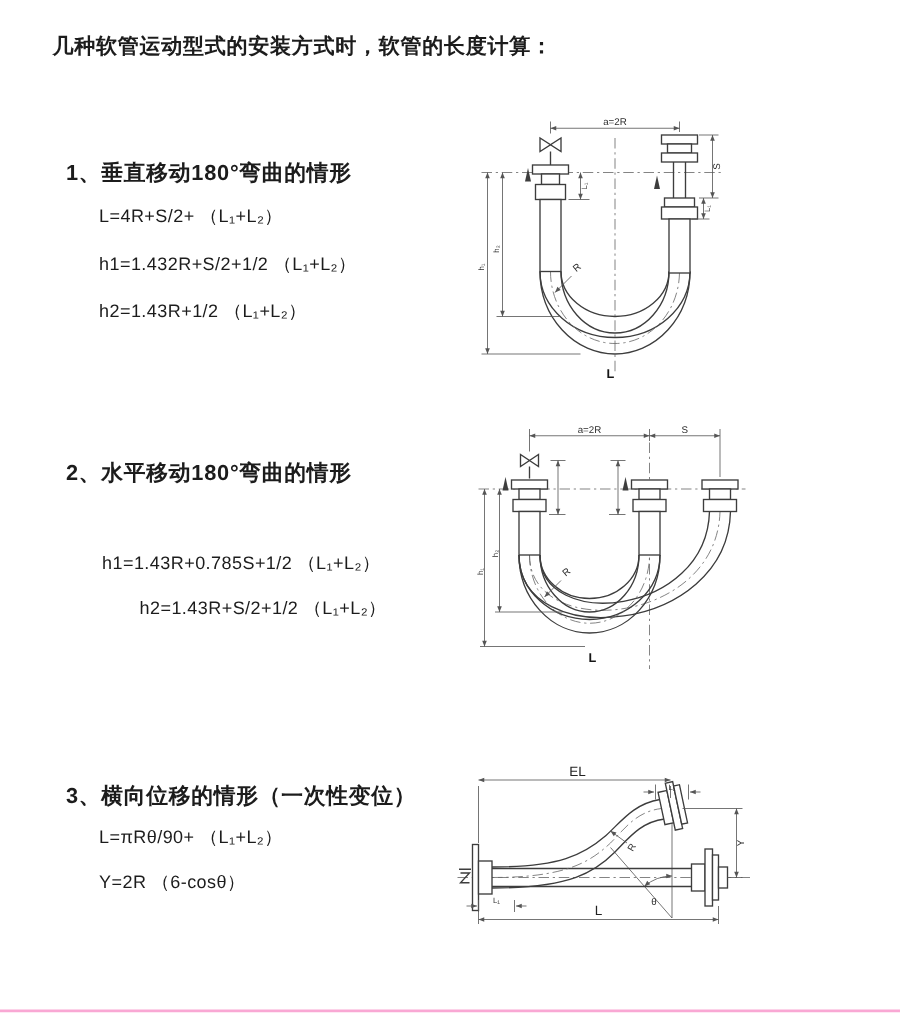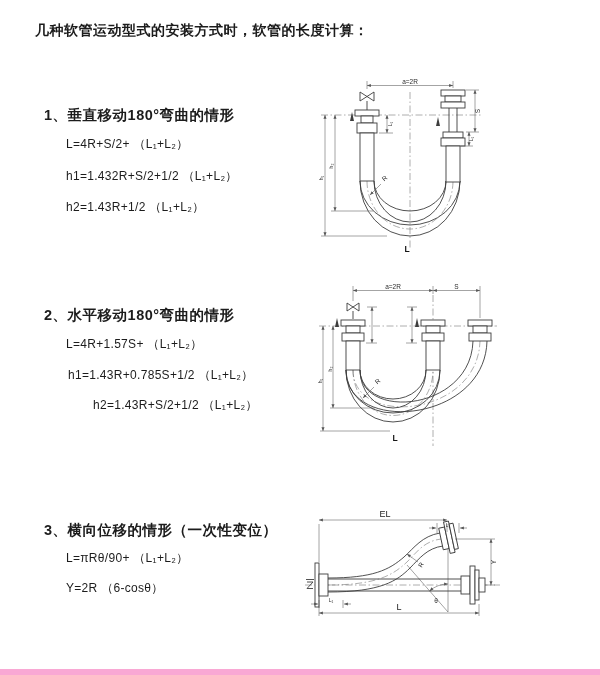--- a/index.html
+++ b/index.html
@@ -1,19 +1,19 @@
 <!DOCTYPE html>
 <html><head>
 <meta charset="utf-8">
 <style>
   html,body { margin:0; padding:0; background:#fff; }
   .page {
     position:relative; width:600px; height:675px; background:#ffffff;
     font-family:"Liberation Sans","DejaVu Sans",sans-serif; color:#1c1c1c;
-    overflow:hidden; border-bottom:6px solid #f9a8d4; box-sizing:border-box;
+    overflow:hidden; border-bottom:2px solid #f9a8d4; box-sizing:border-box;
   }
   .doc-title { position:absolute; left:35px; top:22px; font-size:14px; font-weight:bold; letter-spacing:.5px; }
   .sec-heading { position:absolute; font-size:14.5px; font-weight:bold; letter-spacing:.5px; }
   .formula { position:absolute; font-size:12px; letter-spacing:.3px; }
   .dia { position:absolute; }
   
   .obj { fill:none; stroke:#3d3d3d; stroke-width:.9; }
   .fl  { fill:#ffffff; stroke:#3d3d3d; stroke-width:.9; }
   .dim { fill:none; stroke:#585858; stroke-width:.55; }
   .cl  { fill:none; stroke:#6a6a6a; stroke-width:.55; stroke-dasharray:7 2.5 1.5 2.5; }
@@ -118,21 +118,20 @@
 
     <g>
       <line class="dim" x1="66" y1="108" x2="55" y2="119" marker-end="url(#d1ar)"></line>
       <text transform="translate(71,104) rotate(-40)" text-anchor="middle">R</text>
     </g>
 
     <text class="dtl" x="92" y="176" text-anchor="middle">L</text>
   </svg>
 
   <div class="sec-heading" style="left:44px; top:306px;">2、水平移动180°弯曲的情形</div>
-  <div class="formula" style="left:66px; top:336px;">L=4R+1.57S+ （L₁+L₂）</div>
   <div class="formula" style="left:68px; top:367px;">h1=1.43R+0.785S+1/2 （L₁+L₂）</div>
   <div class="formula" style="left:66px; top:397px;margin-left:27px;">h2=1.43R+S/2+1/2 （L₁+L₂）</div>
 
   <svg class="dia" style="left:315px; top:281px;" width="185" height="178" viewBox="0 0 185 178">
     <defs>
       <pattern id="d2h" width="3" height="3" patternUnits="userSpaceOnUse">
         <path d="M0,0 L3,3 M3,0 L0,3" stroke="#666" stroke-width="0.5"></path>
       </pattern>
       <marker id="d2ar" viewBox="0 0 8 8" refX="7.5" refY="4" markerWidth="8" markerHeight="8" orient="auto-start-reverse">
         <path d="M0.5,1.2 L7.5,4 L0.5,6.8 z" fill="#555"></path>

